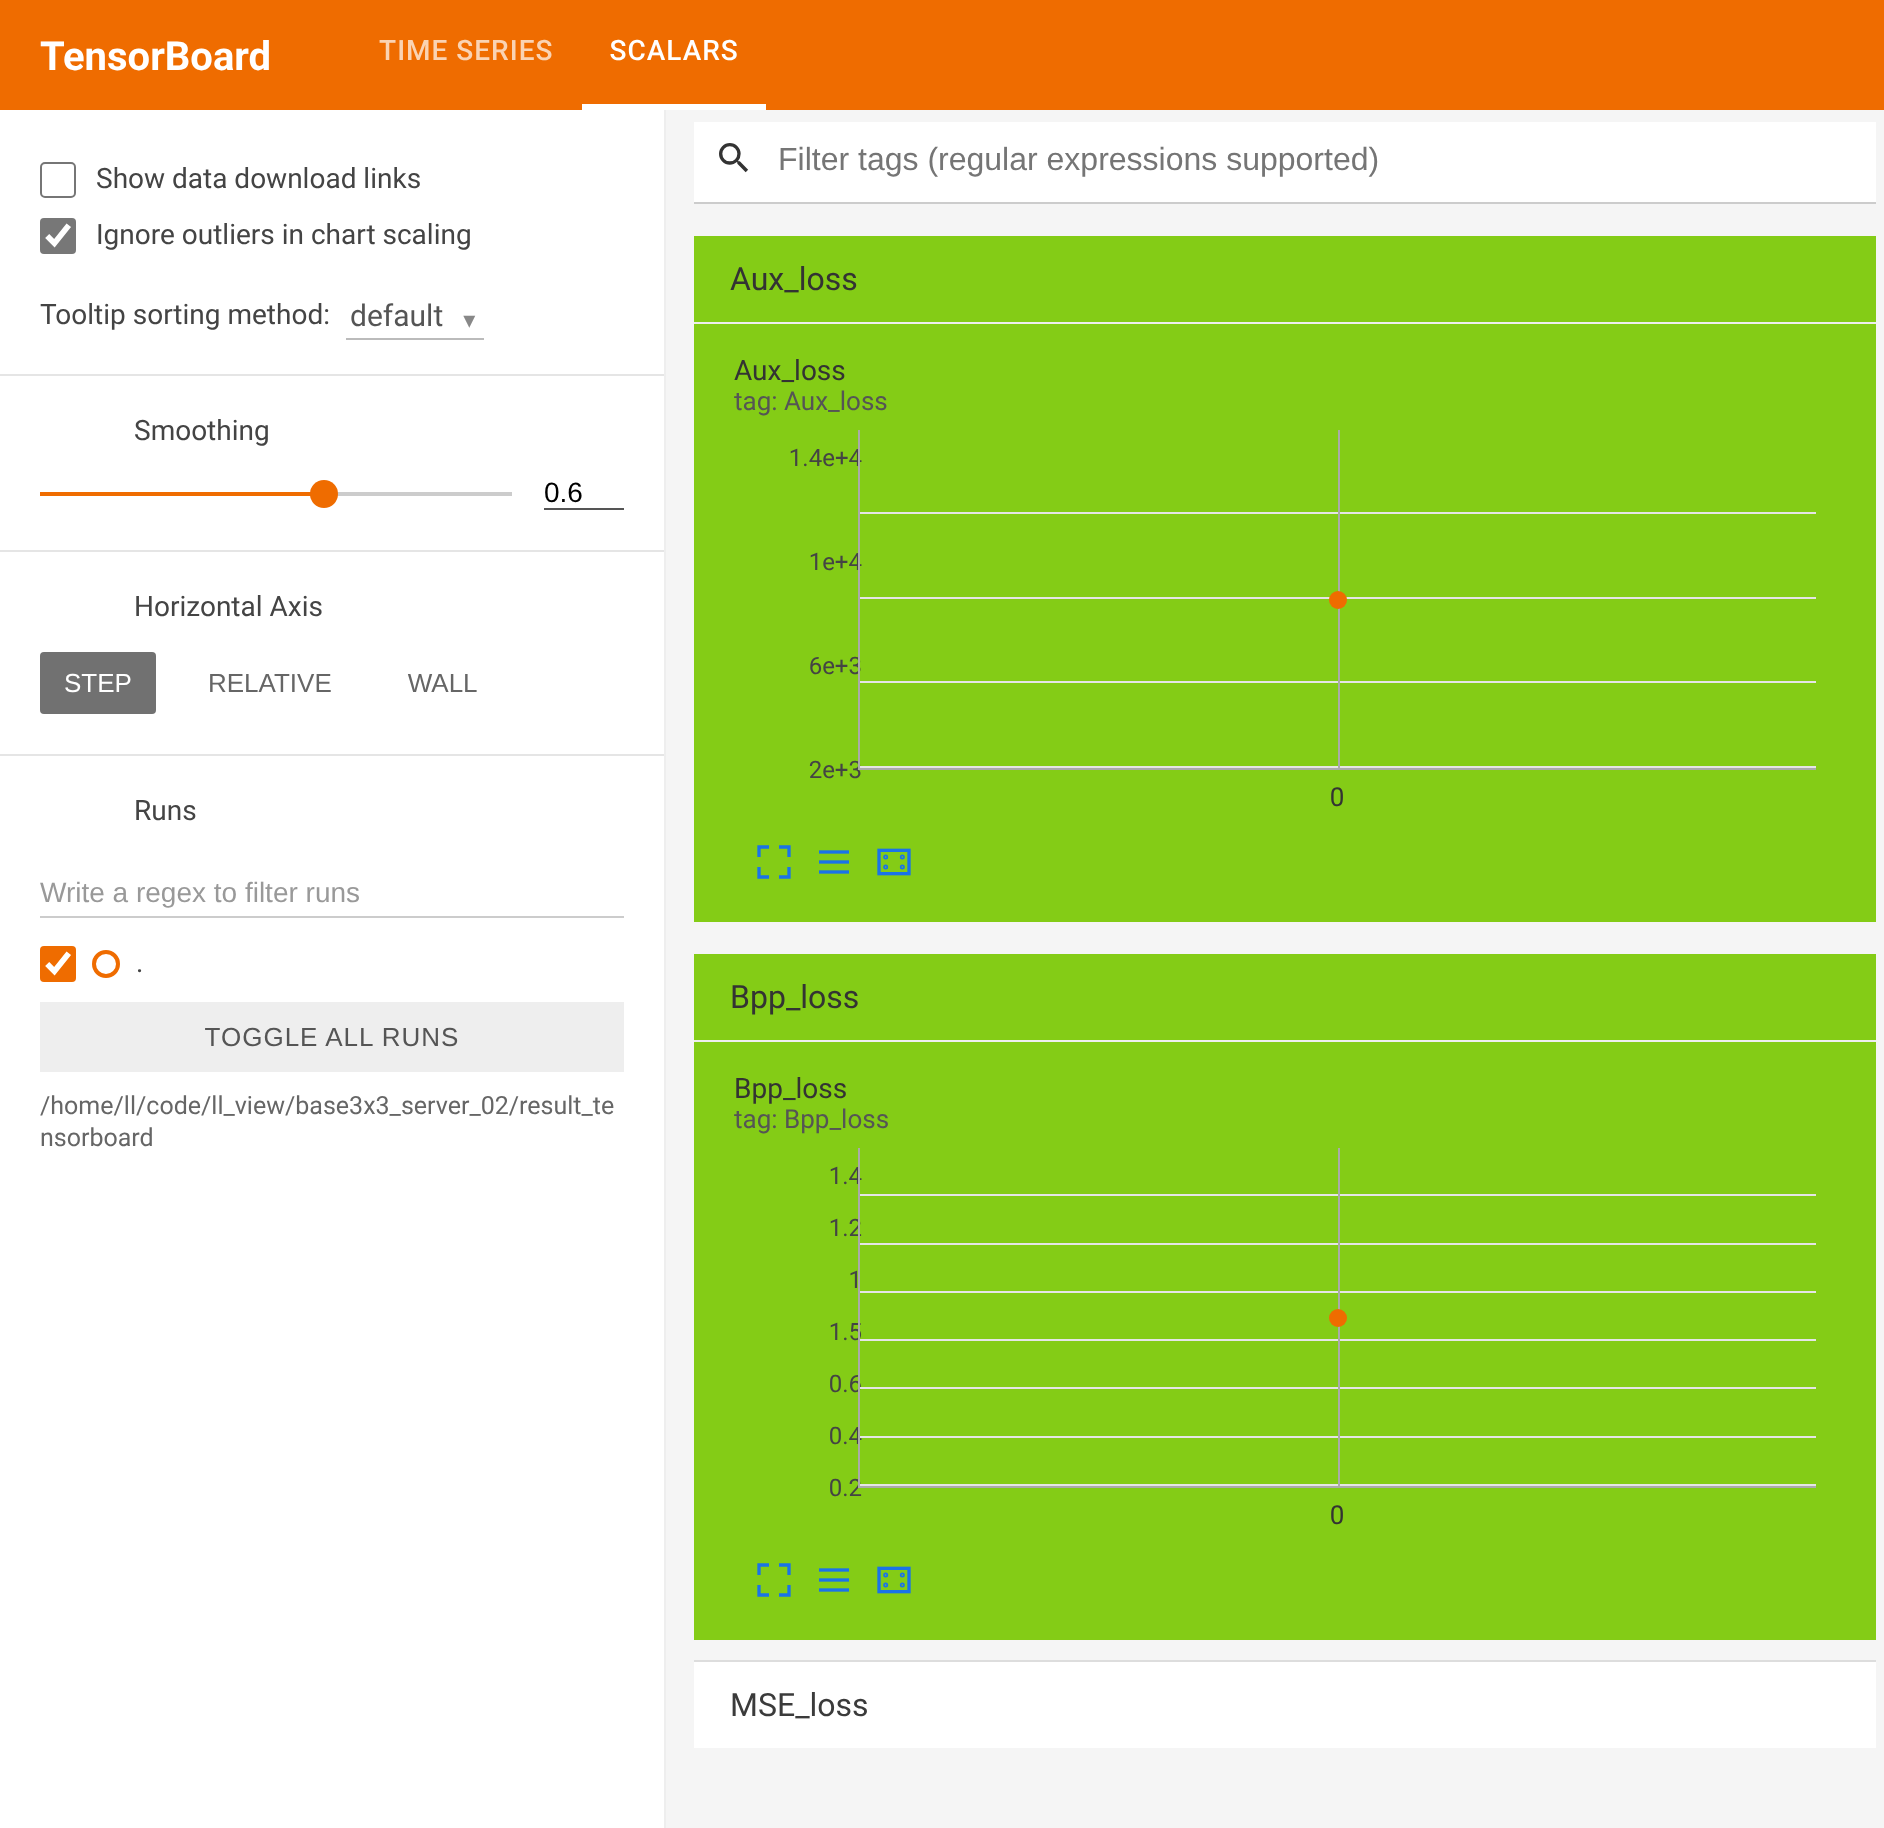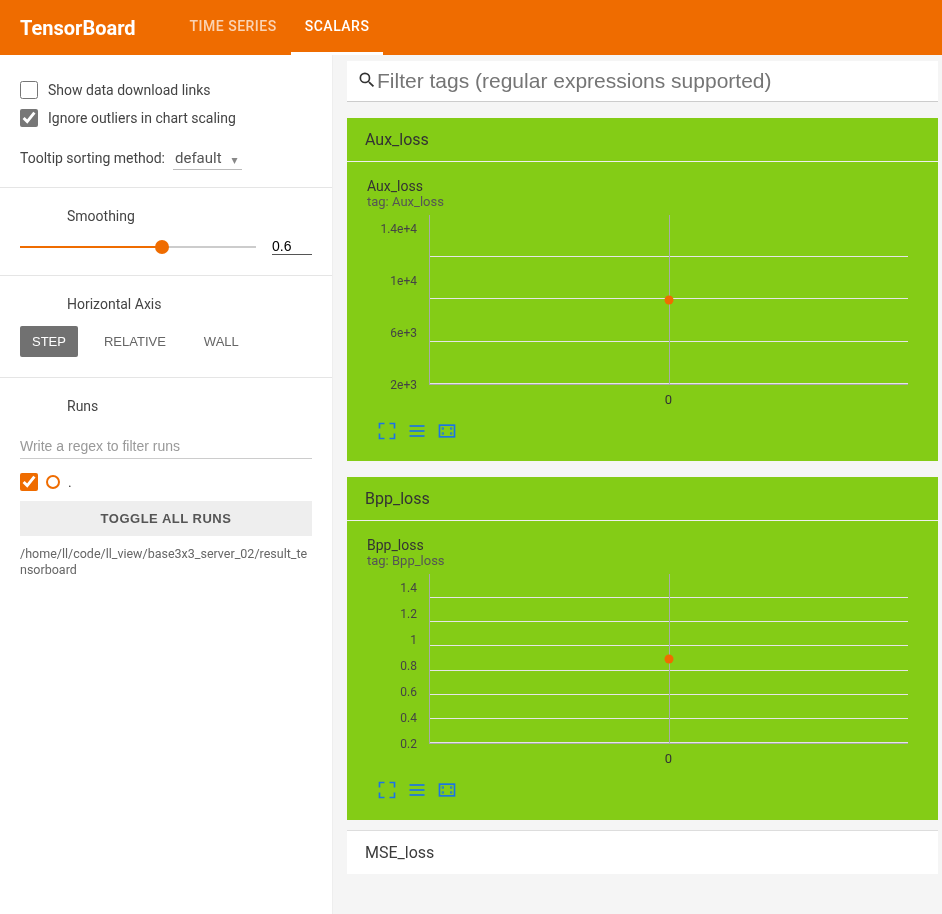--- a/index.html
+++ b/index.html
@@ -196,21 +196,20 @@
   .toggle-runs {
     display: block;
     width: 100%;
     background: #eee;
     border: none;
     padding: 10px;
     font-size: 13px;
     letter-spacing: .5px;
     color: #555;
     cursor: pointer;
-    font-weight: bold;
   }
 
   .run-path {
     font-size: 12.5px;
     color: #666;
     margin-top: 10px;
     word-break: break-all;
     line-height: 1.3;
   }
 
@@ -221,23 +220,23 @@
     padding: 8px 10px;
     display: flex;
     align-items: center;
     margin-top: 6px;
     margin-right: 4px;
   }
   .filter-row svg { width: 20px; height: 20px; fill: #333; }
   .filter-input {
     border: none;
     flex: 1;
-    font-size: 21px;
+    font-size: 16px;
     color: #888;
-    margin-left: 0;
+    margin-left: 12px;
     outline: none;
   }
 
   .card {
     background: #84cc16;
     margin: 16px 0 0 0;
     margin-right: 4px;
   }
   .card-header {
     padding: 12px 18px;
@@ -249,21 +248,21 @@
   .chart-title { font-size: 14px; color: #333; }
   .chart-sub { font-size: 13px; color: #555; margin-bottom: 6px; }
 
   .chart-box {
     position: relative;
     height: 200px;
     margin-left: 10px;
   }
   .y-axis {
     position: absolute;
-    left: 0;
+    left: 14px;
     top: 0;
     bottom: 30px;
     width: 46px;
     display: flex;
     flex-direction: column;
     justify-content: space-between;
     font-size: 12px;
     color: #444;
     text-align: right;
   }
@@ -456,21 +455,21 @@
       <div class="card-header">Bpp_loss</div>
       <div class="card-body">
         <div class="chart-title">Bpp_loss</div>
         <div class="chart-sub">tag: Bpp_loss</div>
 
         <div class="chart-box">
           <div class="y-axis">
             <span>1.4</span>
             <span>1.2</span>
             <span>1</span>
-            <span>0.8</span>
+            <span>1.5</span>
             <span>0.6</span>
             <span>0.4</span>
             <span>0.2</span>
           </div>
           <div class="plot" style="background:repeating-linear-gradient(to bottom,transparent 0,transparent calc(14.28% - 1px),#e5e5e5 calc(14.28% - 1px),#e5e5e5 14.28%);">
             <div class="center-line"></div>
             <div class="point" style="left:50%; top:50%;"></div>
           </div>
           <div class="x-tick">0</div>
         </div>

